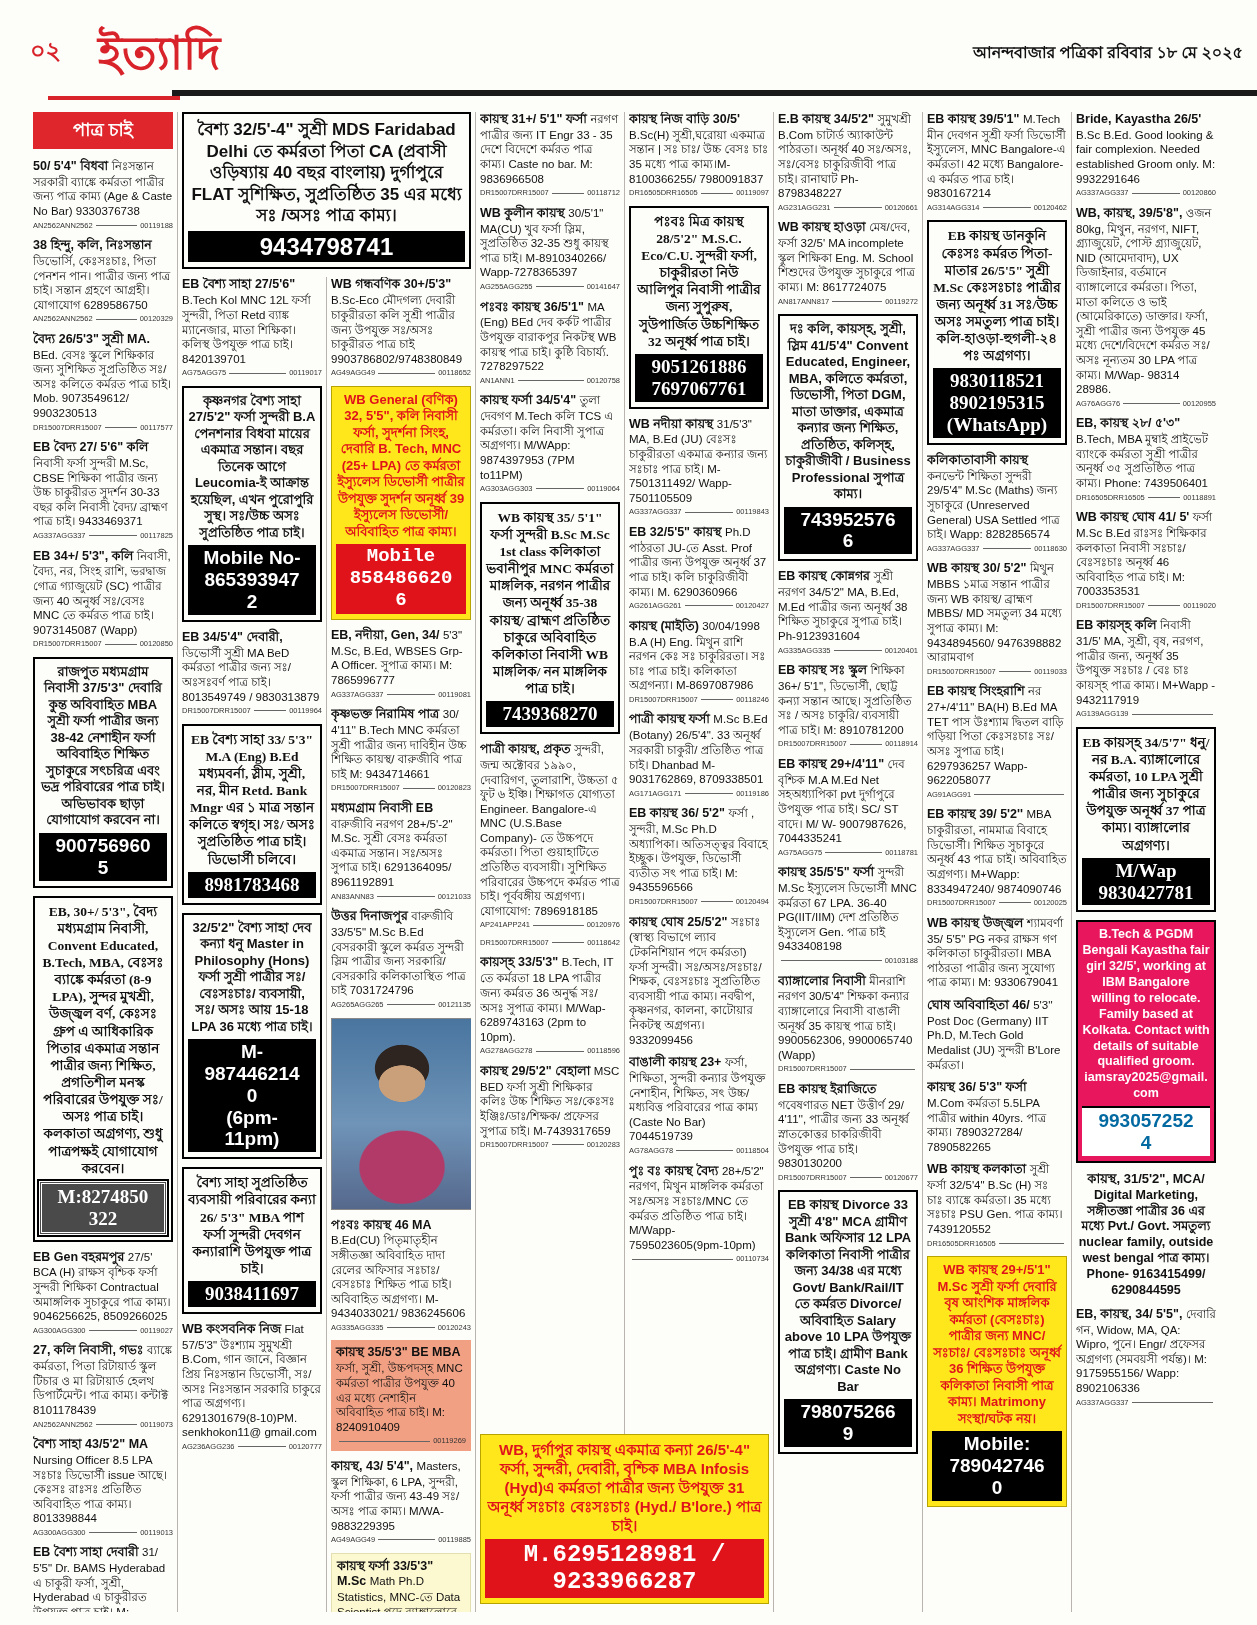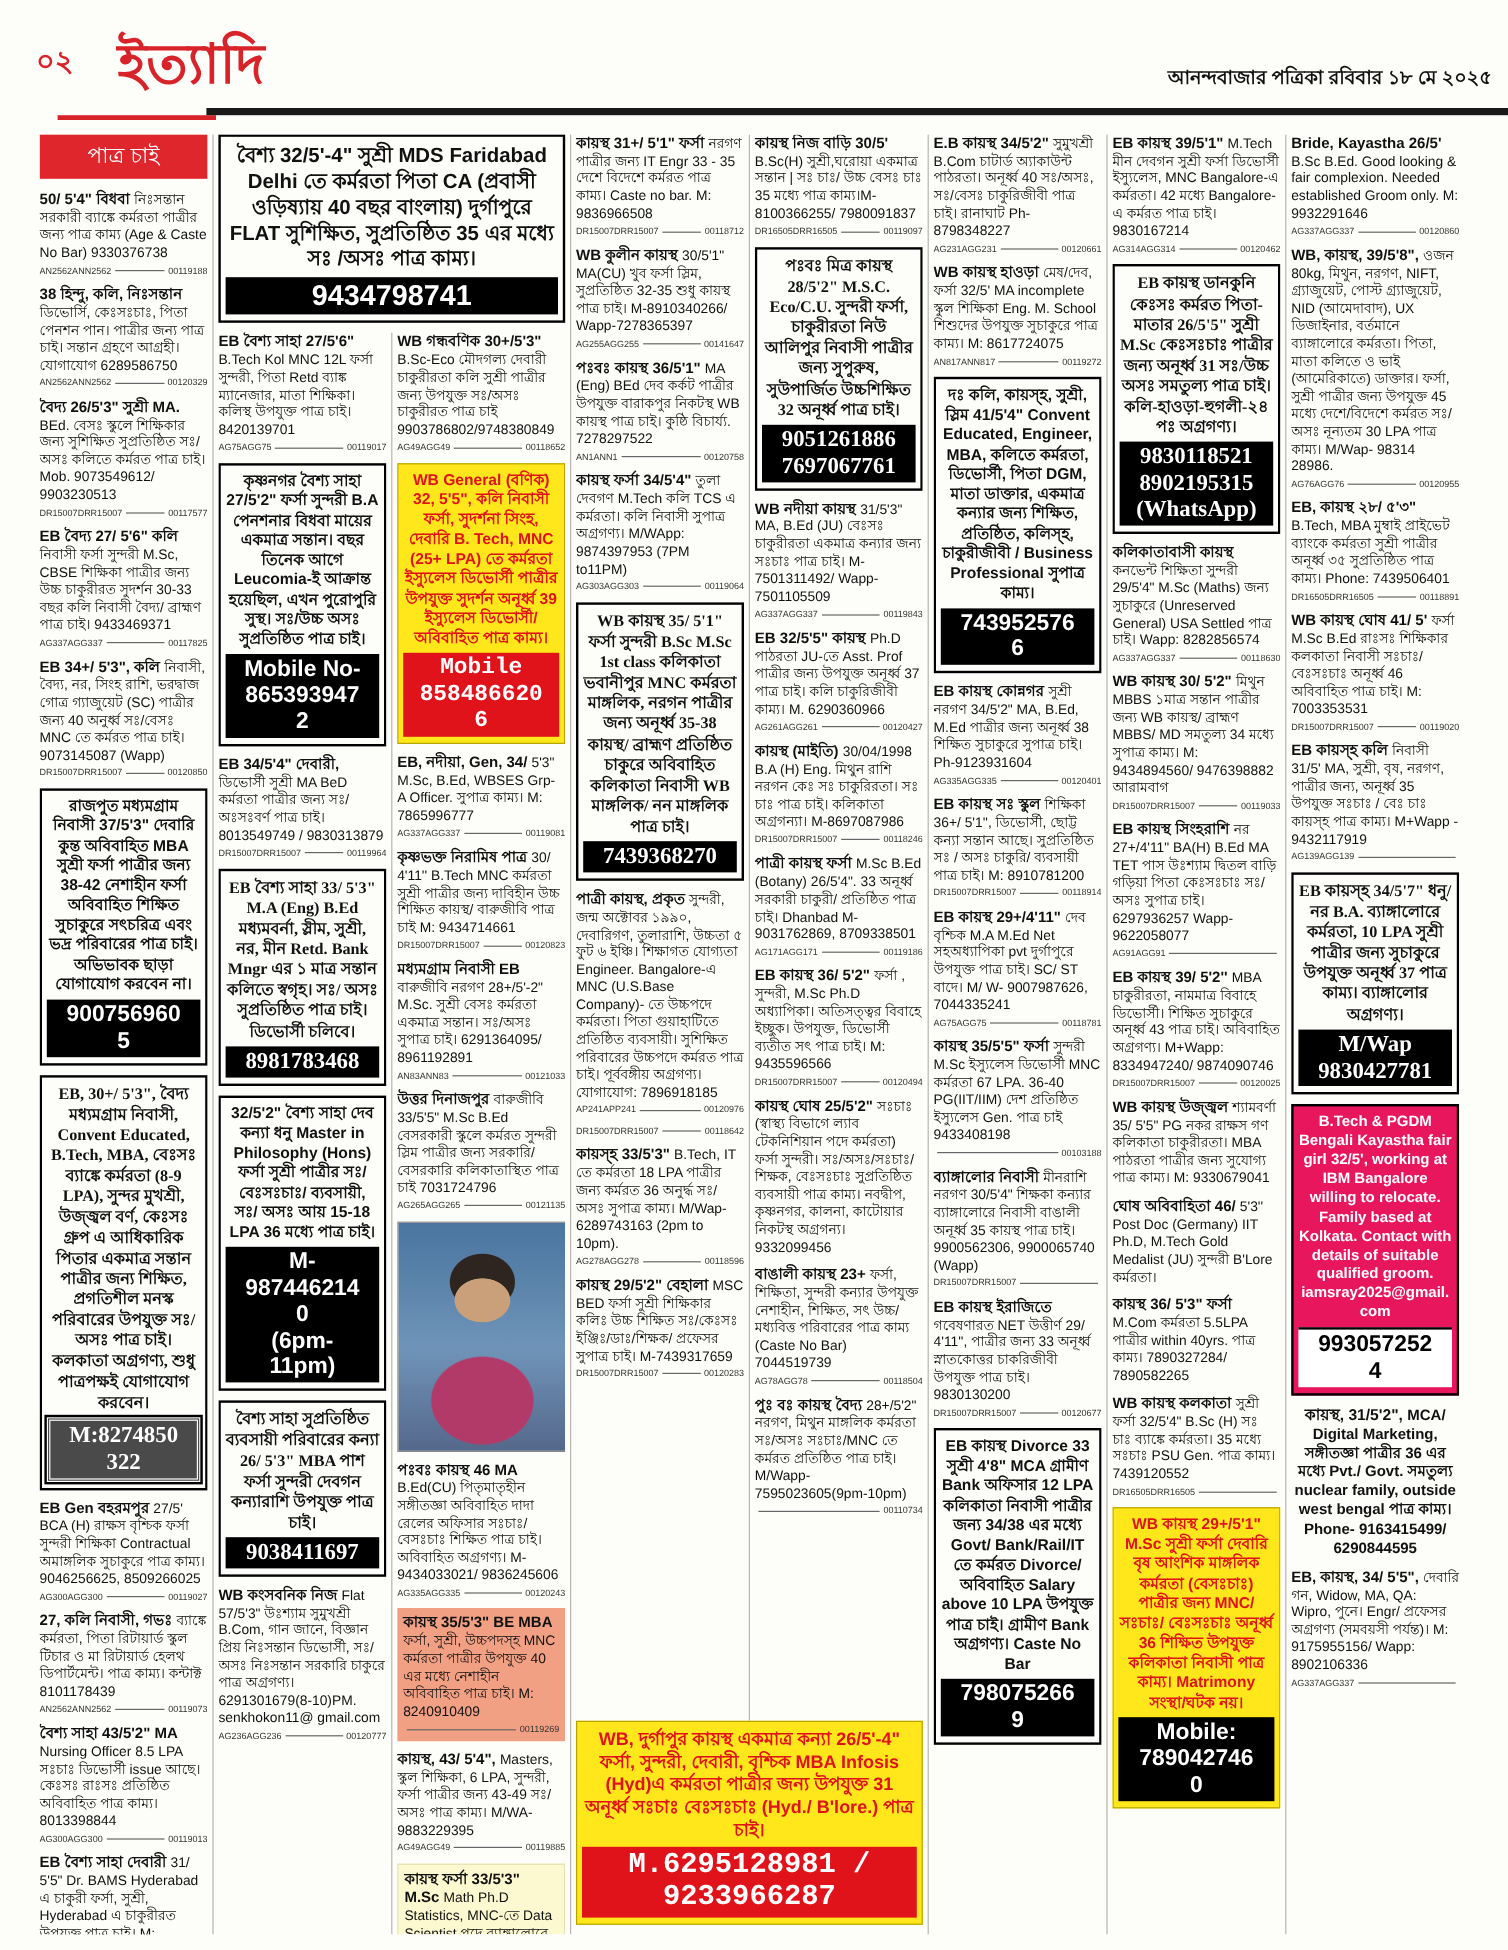--- a/index.html
+++ b/index.html
@@ -3,52 +3,52 @@
 <meta charset="utf-8">
 <style>
   html,body{margin:0;padding:0;background:#e9e7e0;}
   .page{position:relative;width:1257px;height:1625px;background:#fdfdfa;margin:0 auto;
         font-family:"Liberation Sans",sans-serif;color:#111;overflow:hidden;}
   
   .header{position:relative;height:110px;}
   .page-num{position:absolute;left:30px;top:32px;color:#d8232a;font-size:24px;font-weight:bold;}
   .section-title{position:absolute;left:78px;top:18px;color:#d8232a;font-size:46px;font-weight:bold;margin-left:20px;}
   .red-rule{position:absolute;left:48px;top:96px;width:132px;height:4px;background:#d8232a;}
-  .date-line{position:absolute;right:14px;top:52px;font-size:16px;font-weight:bold;}
+  .date-line{position:absolute;right:14px;top:40px;font-size:16px;font-weight:bold;}
   .black-rule{position:absolute;left:172px;top:90px;right:0;height:6px;background:#1a1a1a;}
   
   .content{position:absolute;left:33px;top:112px;width:1190px;height:1500px;display:flex;overflow:hidden;}
   .col{width:140px;flex:0 0 140px;overflow:hidden;}
   .sep{flex:0 0 1px;background:#b9b5ae;margin:0 4px;}
   .colgroup{flex:0 0 289px;width:289px;display:flex;flex-direction:column;}
   .subcols{display:flex;flex:1;overflow:hidden;}
   
   .ad{margin:0 0 8px 0;line-height:1.27;word-wrap:break-word;}
   .ad-text{display:block;}
   .plain{font-size:11.5px;}
   .plain .ad-title{font-weight:bold;font-size:12.5px;}
   .plain-bold{font-size:12.5px;font-weight:bold;text-align:center;}
   .plain-bold .ad-title{font-size:13px;}
-  .sectionheader{background:#e0262d;color:#fff;font-weight:normal;font-size:18px;text-align:center;
+  .sectionheader{background:#e0262d;color:#fff;font-weight:bold;font-size:18px;text-align:center;
                  padding:7px 4px;margin-bottom:10px;}
   .box,.box-serif,.yellow,.magenta{border:2px solid #000;padding:5px 4px;text-align:center;}
   .box{font-size:13px;font-weight:bold;}
   .box-serif{font-size:13.5px;font-weight:bold;font-family:"Liberation Serif",serif;}
   .yellow{background:#ffe71c;color:#e0131b;font-weight:bold;font-size:13px;border:1px solid #b8a400;}
   .salmon{background:#f2a083;padding:5px;font-size:11.5px;}
   .salmon .ad-title{font-weight:bold;font-size:12.5px;}
   .cream{background:#fcf8d0;padding:5px;font-size:11.5px;border:1px solid #e4dfb0;}
   .cream .ad-title{font-weight:bold;font-size:12.5px;}
   .magenta{background:#e8175d;color:#fff;font-weight:bold;font-size:12.5px;}
   .wide .box{font-size:17px;}
   .wide .yellow{font-size:15px;}
   .phone-band{margin-top:4px;text-align:center;font-weight:bold;font-size:19px;padding:2px 13px;line-height:1.15;}
   .band-black{background:#000;color:#fff;}
   .band-red{background:#e0131b;color:#fff;font-family:Liberation Mono, monospace;}
-  .band-white{background:#fff;color:#000000;border-top:2px solid #000;}
+  .band-white{background:#fff;color:#0369a1;border-top:2px solid #000;}
   .band-ornate{background:#4a4a4a;color:#fff;border:3px double #fff;outline:2px solid #000;
                font-family:"Liberation Serif",serif;}
   .wide .phone-band{font-size:24px;}
   .code-line{display:flex;align-items:center;font-size:7.5px;color:#333;margin-top:2px;}
   .code-line .dash{flex:1;border-top:1px solid #666;margin:0 3px;}
   .photo{width:100%;height:190px;border:1px solid #888;
          background:
            radial-gradient(38px 30px at 50% 34%, #caa07a 60%, rgba(0,0,0,0) 62%),
            radial-gradient(46px 40px at 50% 26%, #2e2520 58%, rgba(0,0,0,0) 60%),
            radial-gradient(70px 60px at 50% 78%, #b23a68 60%, rgba(0,0,0,0) 62%),

